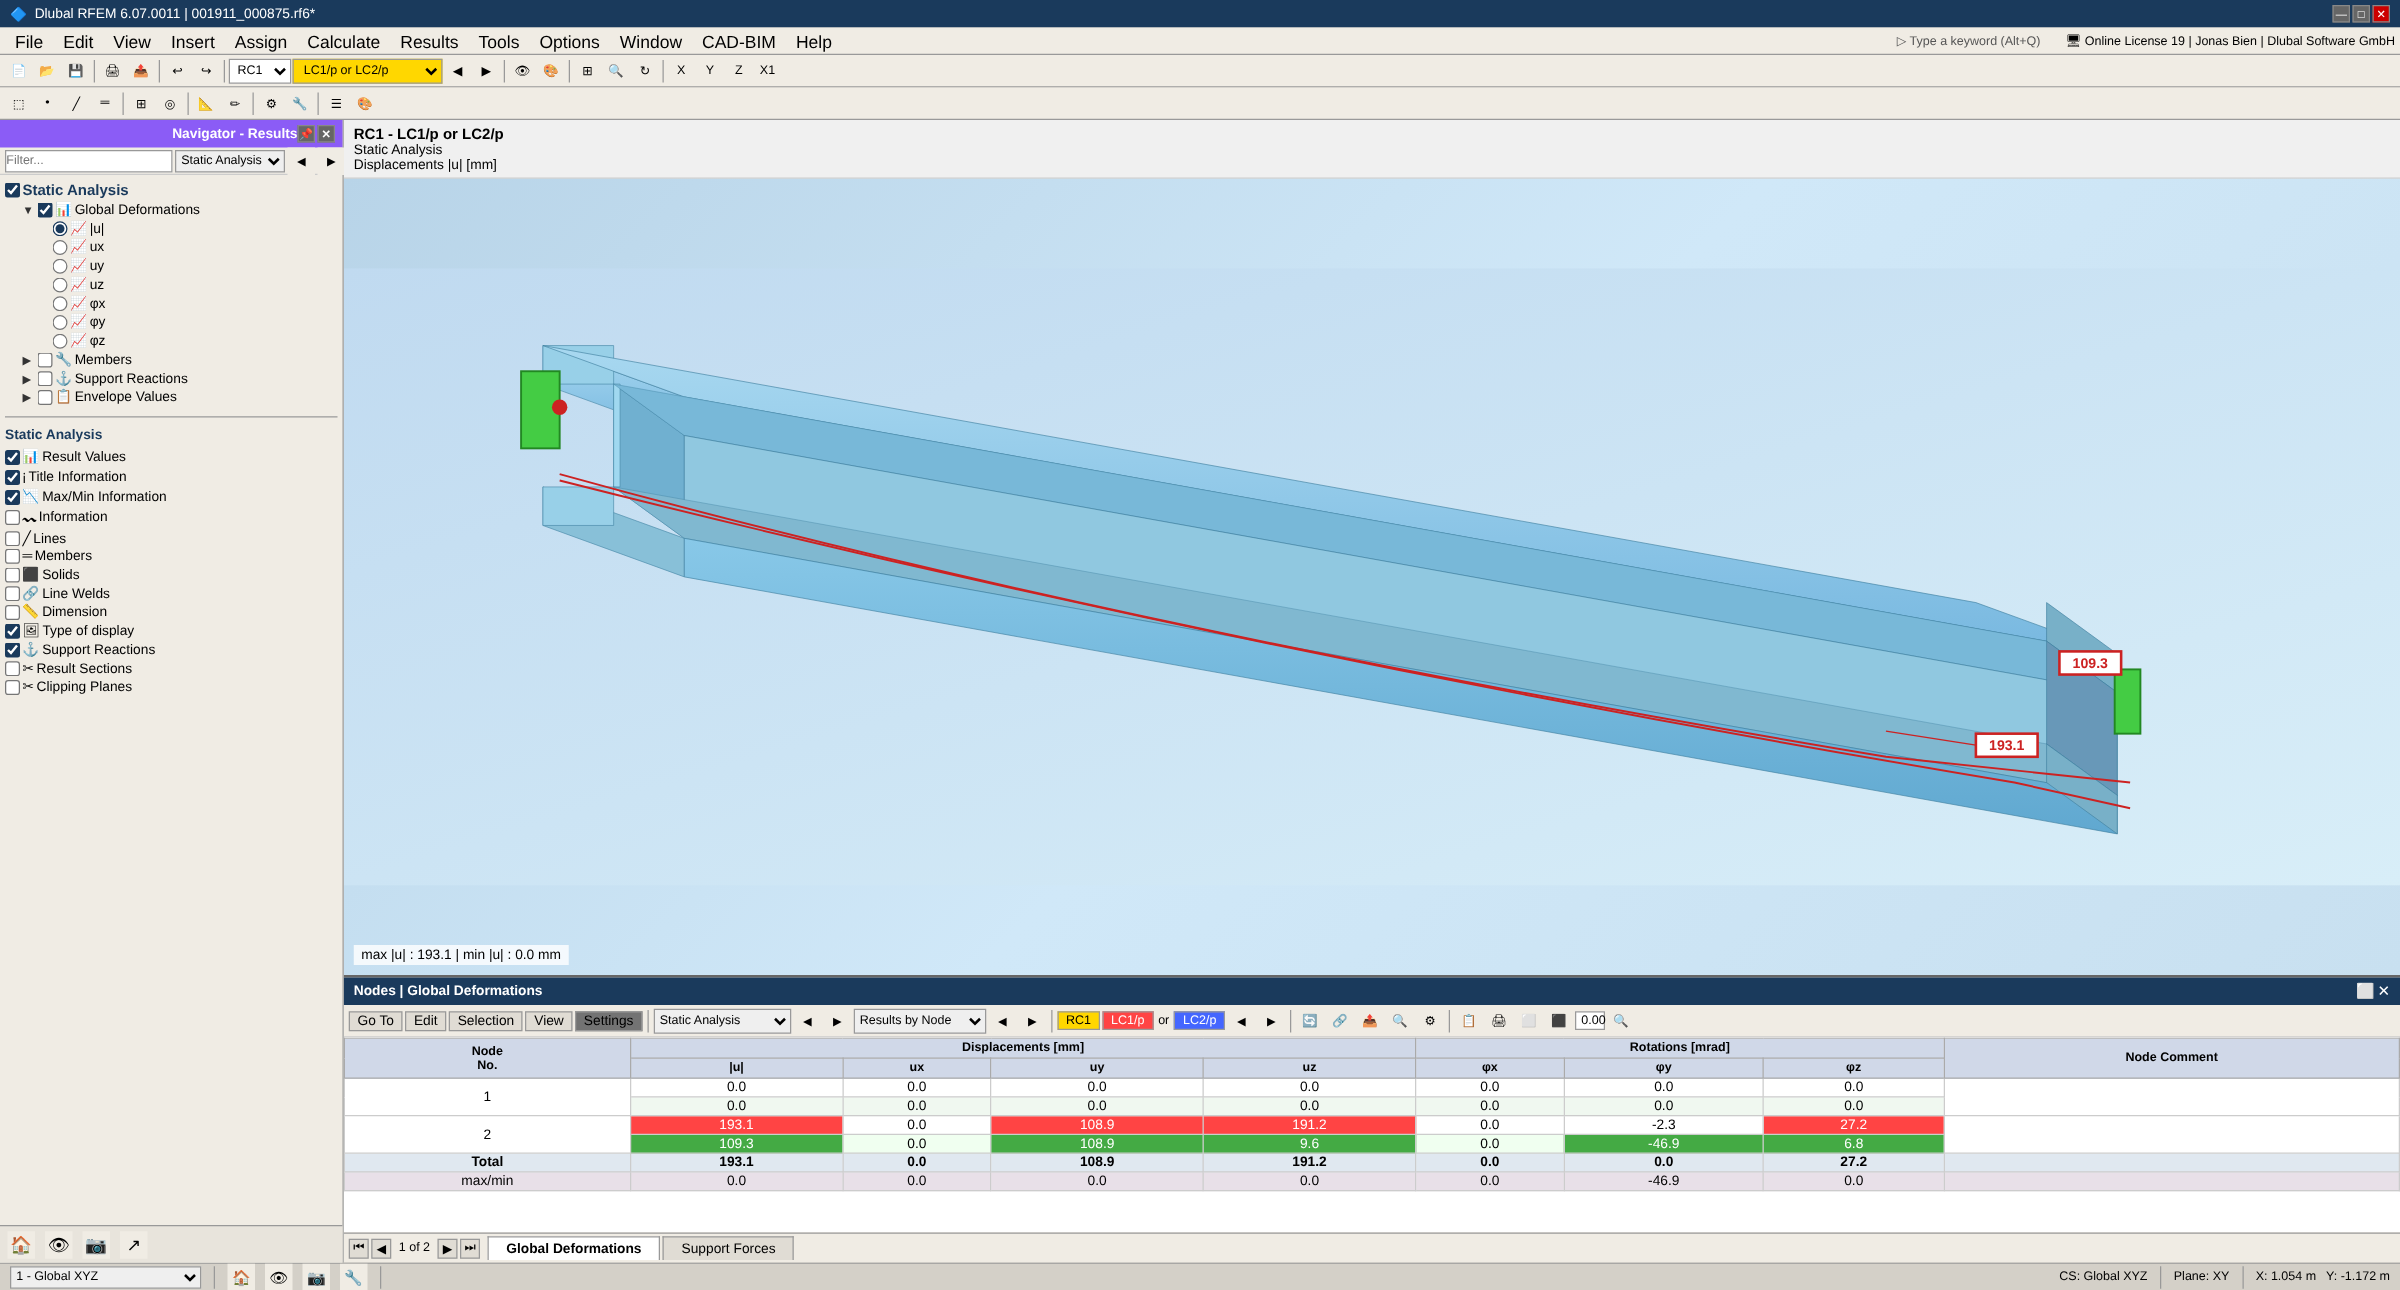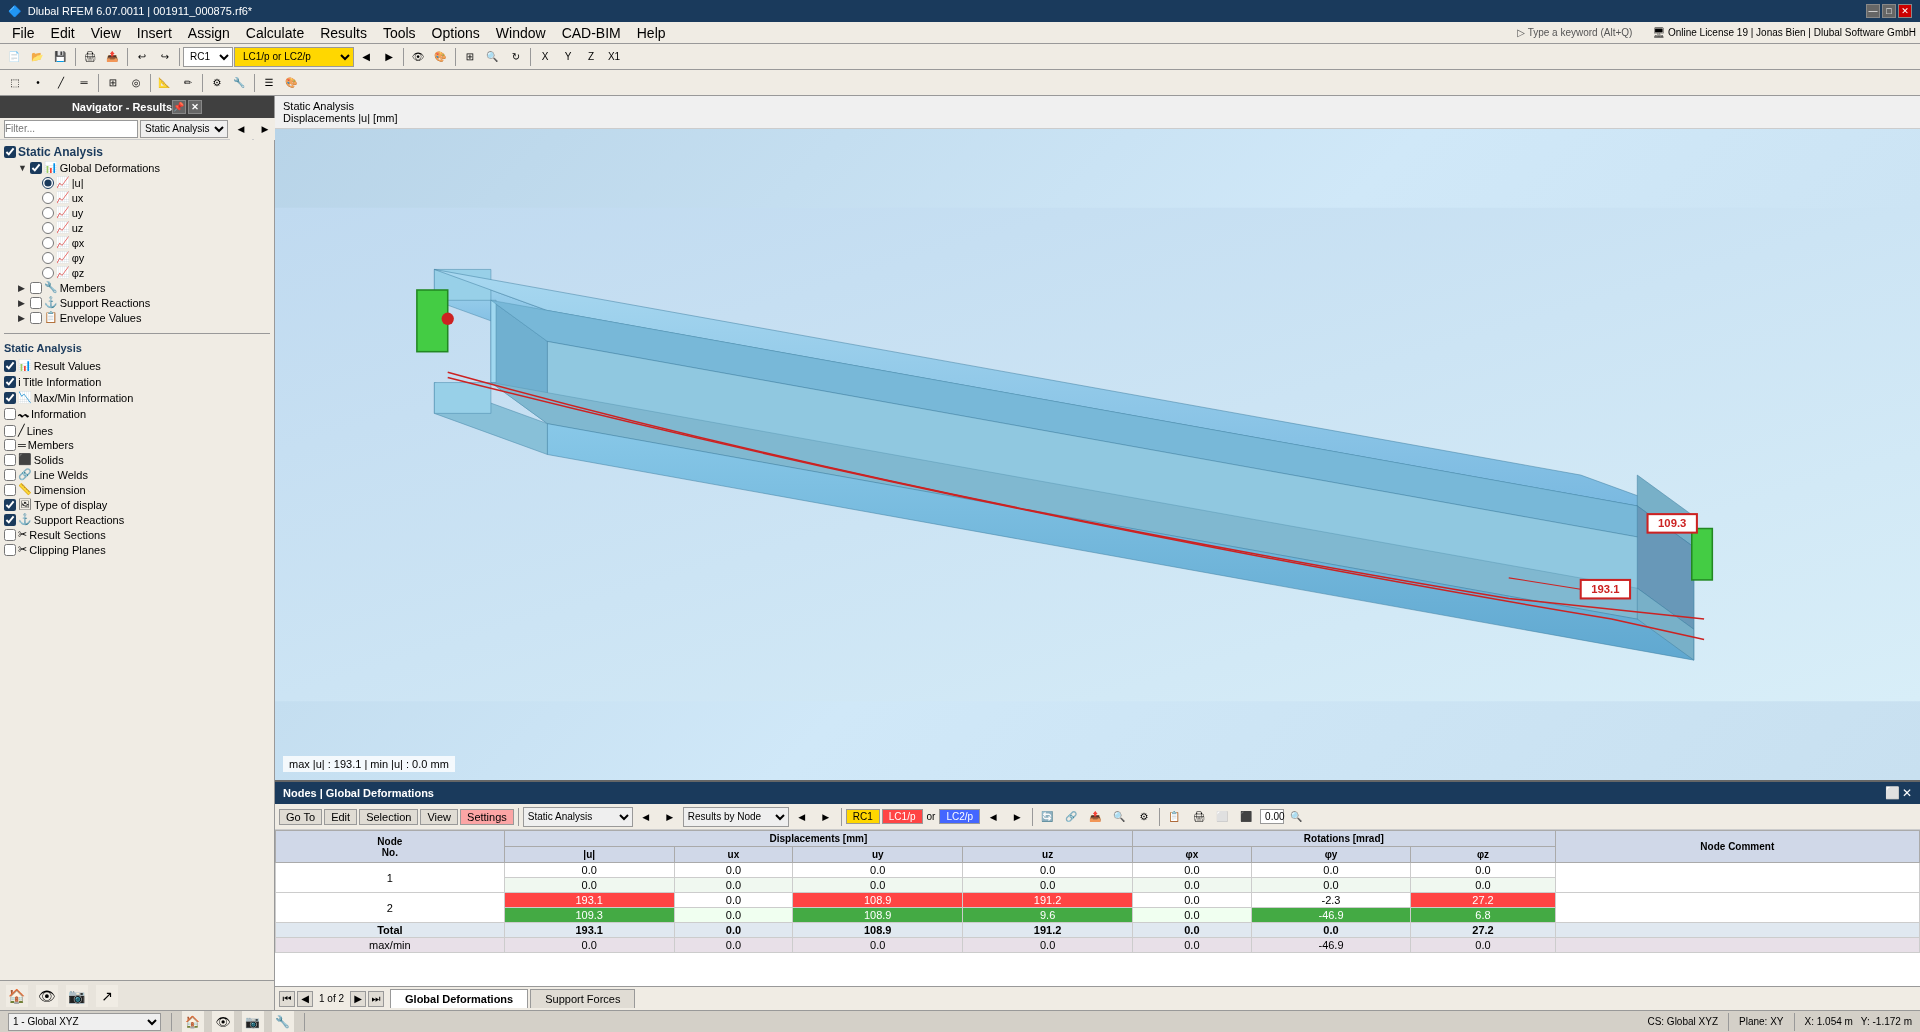--- a/index.html
+++ b/index.html
@@ -19,21 +19,21 @@
     .toolbar { background: #f0ece4; height: 26px; display: flex; align-items: center; padding: 1px 4px; border-bottom: 1px solid #999; gap: 1px; flex-wrap: nowrap; overflow: hidden; }
     .tb-btn { min-width: 22px; height: 22px; background: #f0ece4; border: 1px solid transparent; cursor: pointer; display: flex; align-items: center; justify-content: center; font-size: 10px; }
     .tb-sep { width: 1px; height: 18px; background: #999; margin: 0 2px; }
     .tb-combo { height: 20px; font-size: 10px; border: 1px solid #999; background: white; padding: 0 2px; }
     
     
     .main-container { display: flex; height: calc(1032px - 22px - 22px - 26px - 26px - 22px); }
     
     
     .navigator { width: 275px; background: #f0ece4; border-right: 1px solid #999; display: flex; flex-direction: column; flex-shrink: 0; }
-    .nav-header { background: #404040; color: white; padding: 3px 6px; font-size: 11px; font-weight: bold; display: flex; align-items: center; justify-content: center; height: 22px; }
+    .nav-header { background: #8b5cf6; color: white; padding: 3px 6px; font-size: 11px; font-weight: bold; display: flex; align-items: center; justify-content: flex-end; height: 22px; }
     .nav-header-controls { display: flex; gap: 2px; }
     .nav-ctrl-btn { width: 14px; height: 14px; background: #666; border: 1px solid #888; color: white; font-size: 9px; cursor: pointer; display: flex; align-items: center; justify-content: center; }
     .nav-filter { padding: 2px 4px; display: flex; align-items: center; gap: 2px; border-bottom: 1px solid #ccc; height: 22px; }
     .nav-filter select { flex: 1; height: 18px; font-size: 10px; border: 1px solid #999; }
     .tree-item { display: flex; align-items: center; padding: 1px 0; cursor: pointer; }
     .tree-toggle { width: 12px; font-size: 9px; cursor: pointer; color: #333; }
     .tree-cb { width: 12px; height: 12px; margin-right: 2px; accent-color: #1a3a5c; }
     .tree-radio { width: 12px; height: 12px; margin-right: 2px; accent-color: #1a3a5c; }
     .tree-icon { margin-right: 2px; font-size: 11px; }
     .tree-label { font-size: 11px; }
@@ -331,20 +331,21 @@
       <button class="tb-btn" style="font-size:14px;">🏠</button>
       <button class="tb-btn" style="font-size:14px;">👁</button>
       <button class="tb-btn" style="font-size:14px;">📷</button>
       <button class="tb-btn" style="font-size:14px;">↗</button>
     </div>
   </div>
 
   <div style="flex:1; display:flex; flex-direction:column; overflow:hidden;">
 
     <div class="viewport-info">
+      <div class="viewport-info-title">RC1 - LC1/p or LC2/p</div>
       <div>Static Analysis</div>
       <div>Displacements |u| [mm]</div>
     </div>
 
     <div class="viewport-3d" style="flex:1; min-height:300px; position:relative; overflow:hidden;">
 
       <svg class="beam-svg" viewBox="0 0 1600 480" preserveAspectRatio="xMidYMid meet">
 
         <defs>
           <linearGradient id="skyGrad" x1="0%" y1="0%" x2="100%" y2="100%">
@@ -422,21 +423,21 @@
           <button style="background:none;border:none;color:white;cursor:pointer;font-size:12px;">⬜</button>
           <button style="background:none;border:none;color:white;cursor:pointer;font-size:12px;">✕</button>
         </div>
       </div>
 
       <div class="results-toolbar">
         <span class="menu-item" style="padding:1px 6px; font-size:11px; border:1px solid #999; background:#e0dcd4; cursor:pointer;">Go To</span>
         <span class="menu-item" style="padding:1px 6px; font-size:11px; border:1px solid #999; background:#e0dcd4; cursor:pointer;">Edit</span>
         <span class="menu-item" style="padding:1px 6px; font-size:11px; border:1px solid #999; background:#e0dcd4; cursor:pointer;">Selection</span>
         <span class="menu-item" style="padding:1px 6px; font-size:11px; border:1px solid #999; background:#e0dcd4; cursor:pointer;">View</span>
-        <span class="menu-item" style="padding:1px 6px; font-size:11px; border:1px solid #999; background:#fca5a5; cursor:pointer;">Settings</span>
+        <span class="menu-item" style="padding:1px 6px; font-size:11px; border:1px solid #999; background:#737373; cursor:pointer;">Settings</span>
         <div class="tb-sep"></div>
         <select style="height:20px; font-size:10px; border:1px solid #999; width:110px;">
           <option>Static Analysis</option>
         </select>
         <button class="tb-btn" style="font-size:9px;">◀</button>
         <button class="tb-btn" style="font-size:9px;">▶</button>
         <select style="height:20px; font-size:10px; border:1px solid #999; width:106px;">
           <option>Results by Node</option>
         </select>
         <button class="tb-btn" style="font-size:9px;">◀</button>

